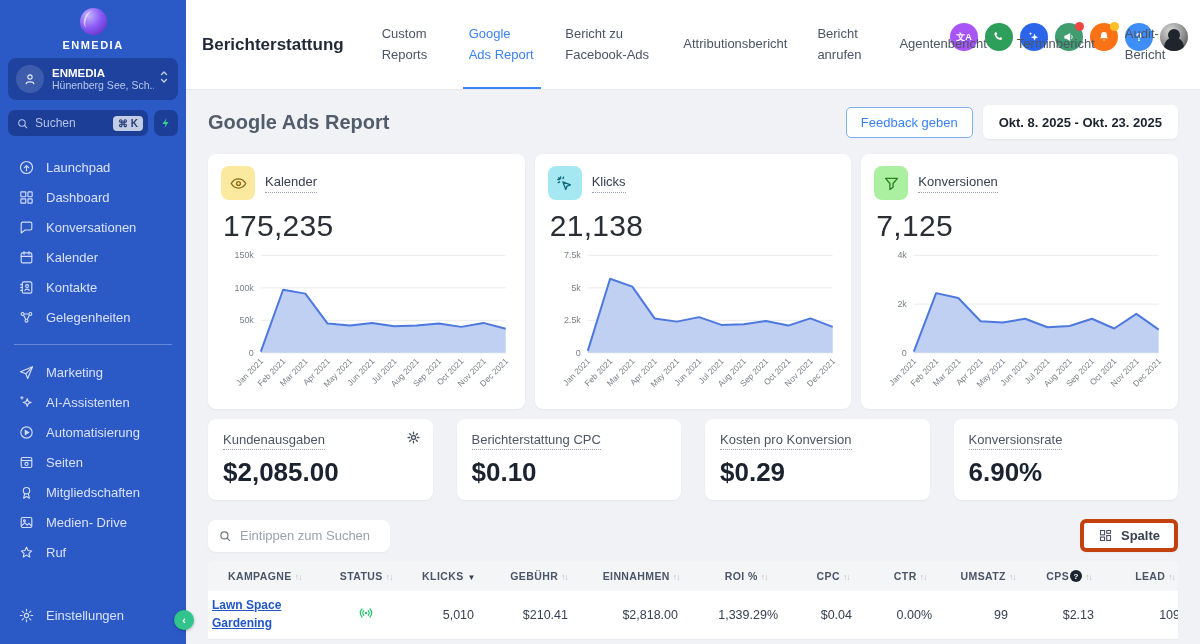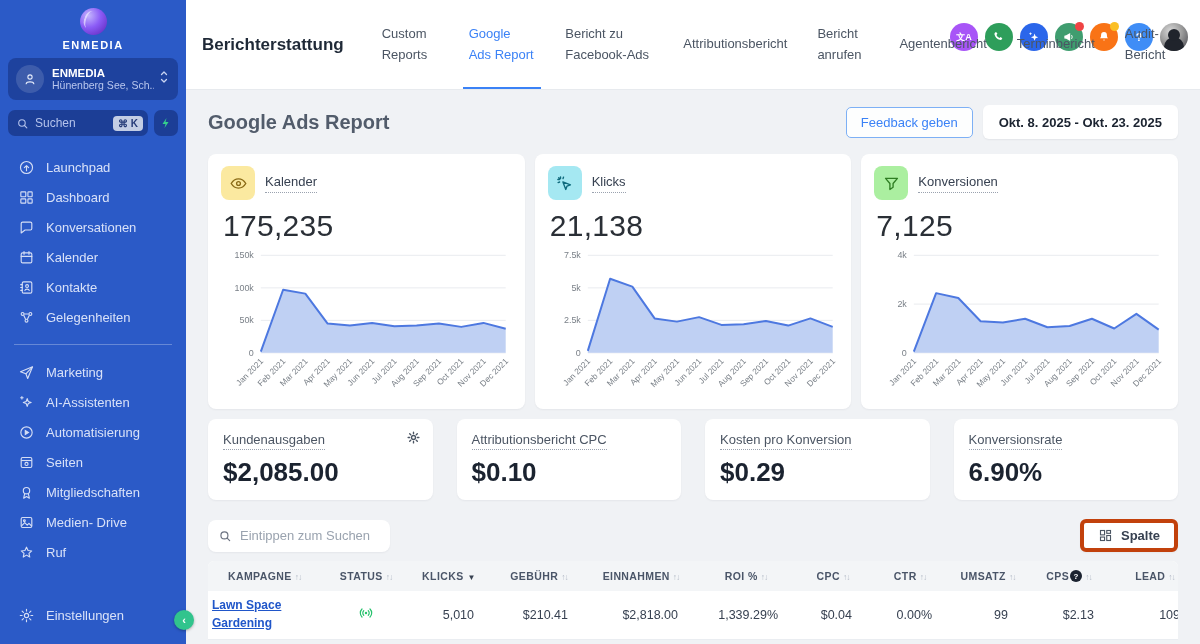--- a/index.html
+++ b/index.html
@@ -476,21 +476,21 @@
           <span class="metric-label">Kundenausgaben</span>
           <span class="metric-gear">
             <svg width="15" height="15" viewBox="0 0 24 24" fill="none" stroke="#4b5563" stroke-width="2.2" stroke-linecap="round">
                 <circle cx="12" cy="12" r="3.2"></circle>
                 <path d="M12 3.4v2.4M12 18.2v2.4M3.4 12h2.4M18.2 12h2.4M5.9 5.9l1.7 1.7M16.4 16.4l1.7 1.7M18.1 5.9l-1.7 1.7M7.6 16.4l-1.7 1.7"></path>
               </svg>
           </span>
           <div class="metric-value">$2,085.00</div>
         </div>
         <div class="metric-card">
-          <span class="metric-label">Attributionsbericht CPC</span>
+          <span class="metric-label">Berichterstattung CPC</span>
           <div class="metric-value">$0.10</div>
         </div>
         <div class="metric-card">
           <span class="metric-label">Kosten pro Konversion</span>
           <div class="metric-value">$0.29</div>
         </div>
         <div class="metric-card">
           <span class="metric-label">Konversionsrate</span>
           <div class="metric-value">6.90%</div>
         </div>

